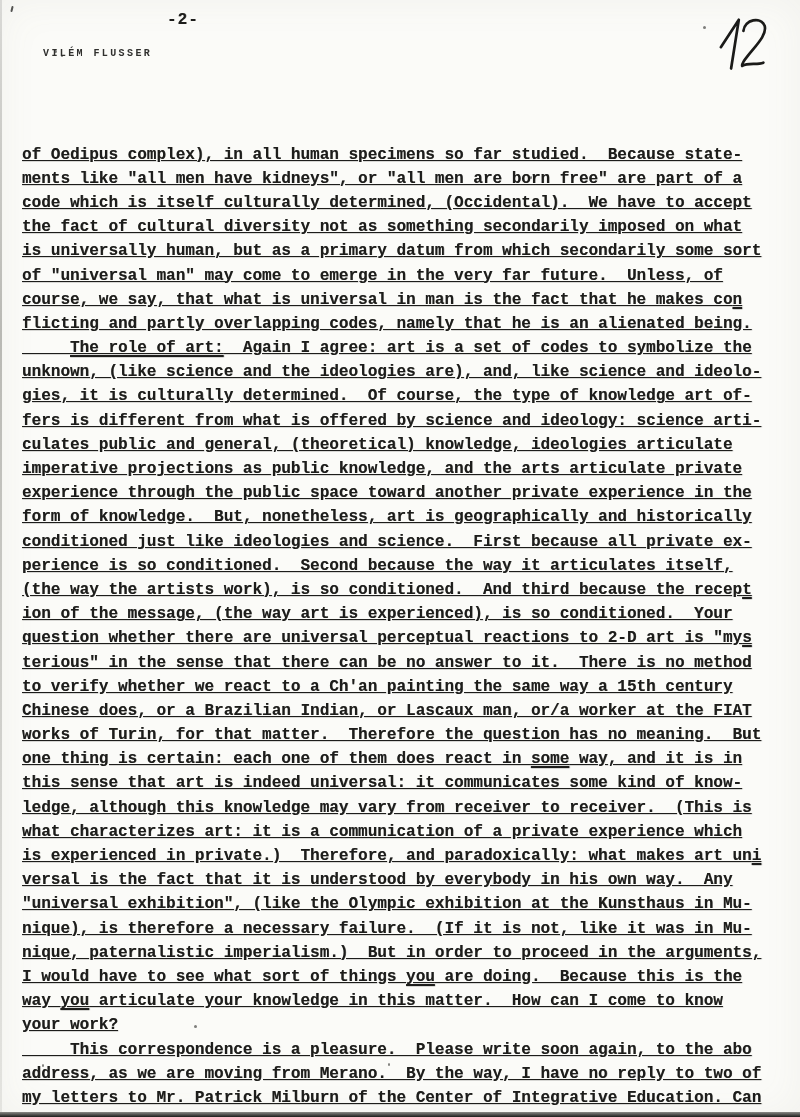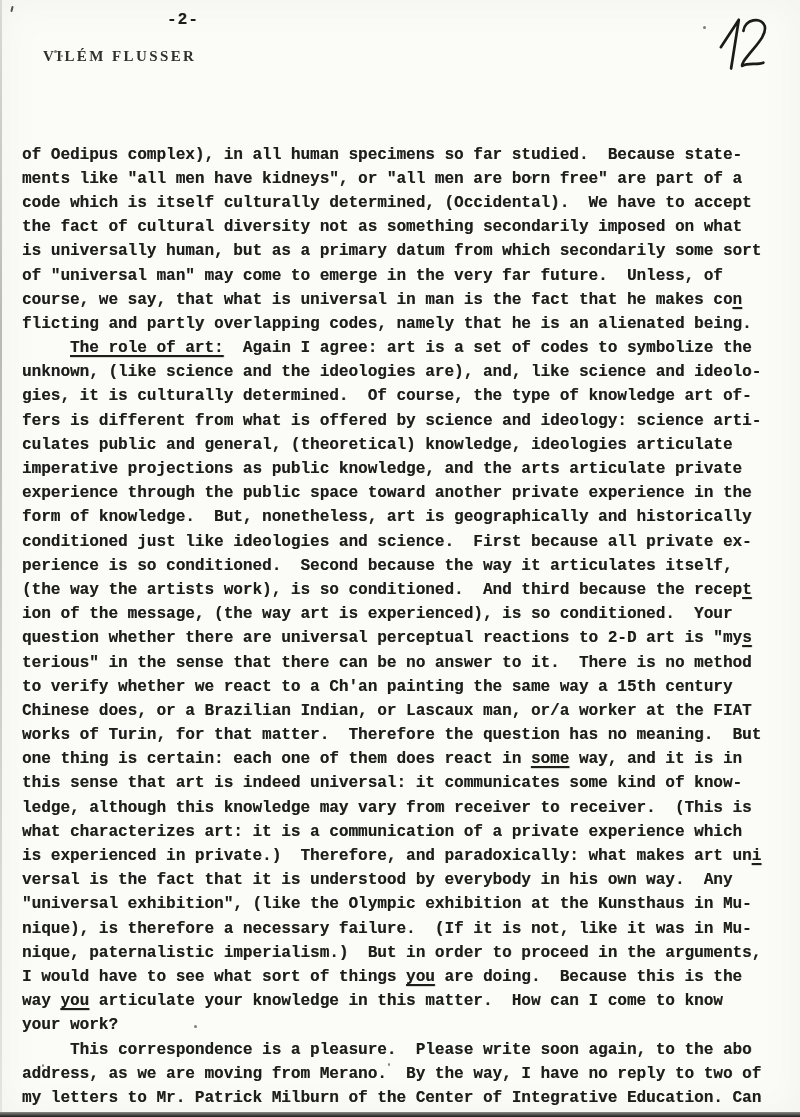--- a/index.html
+++ b/index.html
@@ -31,29 +31,29 @@
     font-weight:700;
     color:#1d1d1b;
     text-shadow:0.3px 0.3px 0.45px rgba(25,25,22,0.55);
   }
   .page-number {
     position:absolute; left:167px; top:11px;
     font-size:16px; letter-spacing:1px;
   }
   .letterhead {
     position:absolute; left:43px; top:48px;
-    font-family:Liberation Serif, serif;
-    font-size:15px; font-weight:600; letter-spacing:2.4px; color:#30302e;
+    font-family:Liberation Mono, monospace;
+    font-size:10px; font-weight:600; letter-spacing:2.4px; color:#30302e;
   }
   .letter-body {
     position:absolute; left:22px; top:70px;
     font-size:16px; line-height:24.2px;
     white-space:pre;
   }
-  .letter-body .line { height:24.2px; }
+  .letter-body .line { height:24.2px;text-decoration:underline; }
   .letter-body u, .letter-body .closing-wrap u {
     text-decoration-thickness:1.6px;
     text-underline-offset:3px;
   }
 
   
   .handwritten-number {
     position:absolute; left:712px; top:13px; width:66px; height:60px;
     transform:rotate(2deg);
   }

